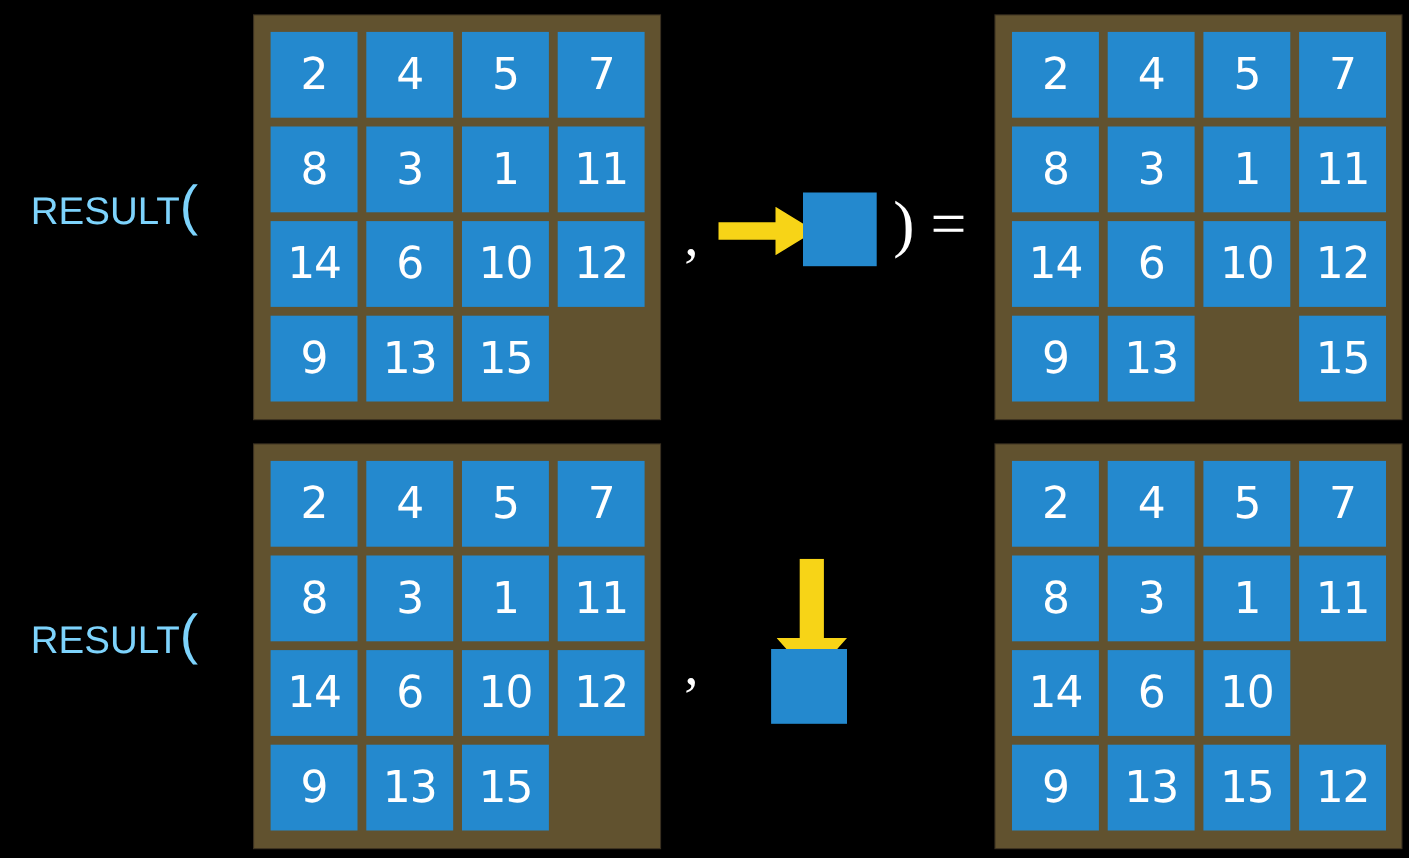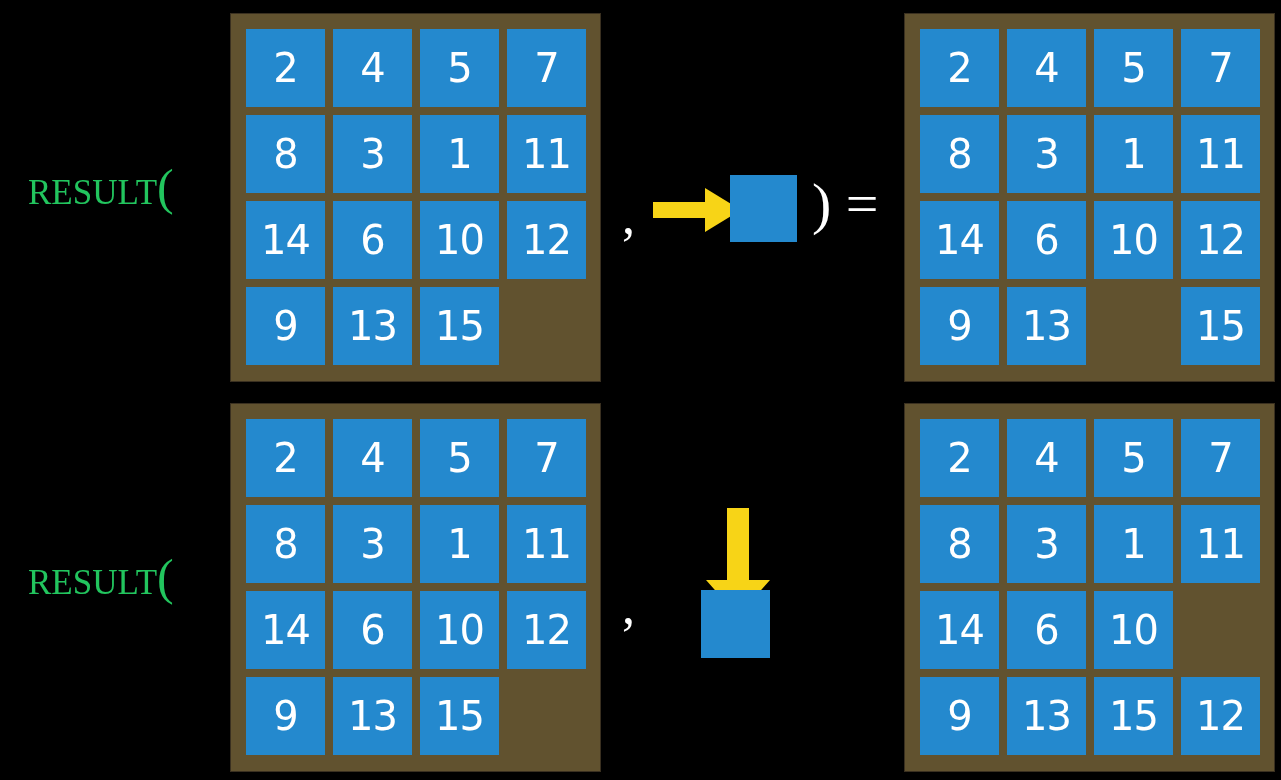--- a/index.html
+++ b/index.html
@@ -30,22 +30,22 @@
     width: 1281px;
   }
   .row-top    { top: 0px;   height: 390px; }
   .row-bottom { top: 390px; height: 390px; }
 
   
   .result-label {
     position: absolute;
     left: 28px;
     top: 162px;
-    color: #22c55e;
-    font-family: Liberation Serif, serif;
+    color: #7dd3fc;
+    font-family: Liberation Sans, sans-serif;
     font-size: 50px;
     line-height: 1;
     letter-spacing: 0px;
     white-space: nowrap;
     font-variant: small-caps;
     text-transform: lowercase;
   }
 
   
   .frame {

